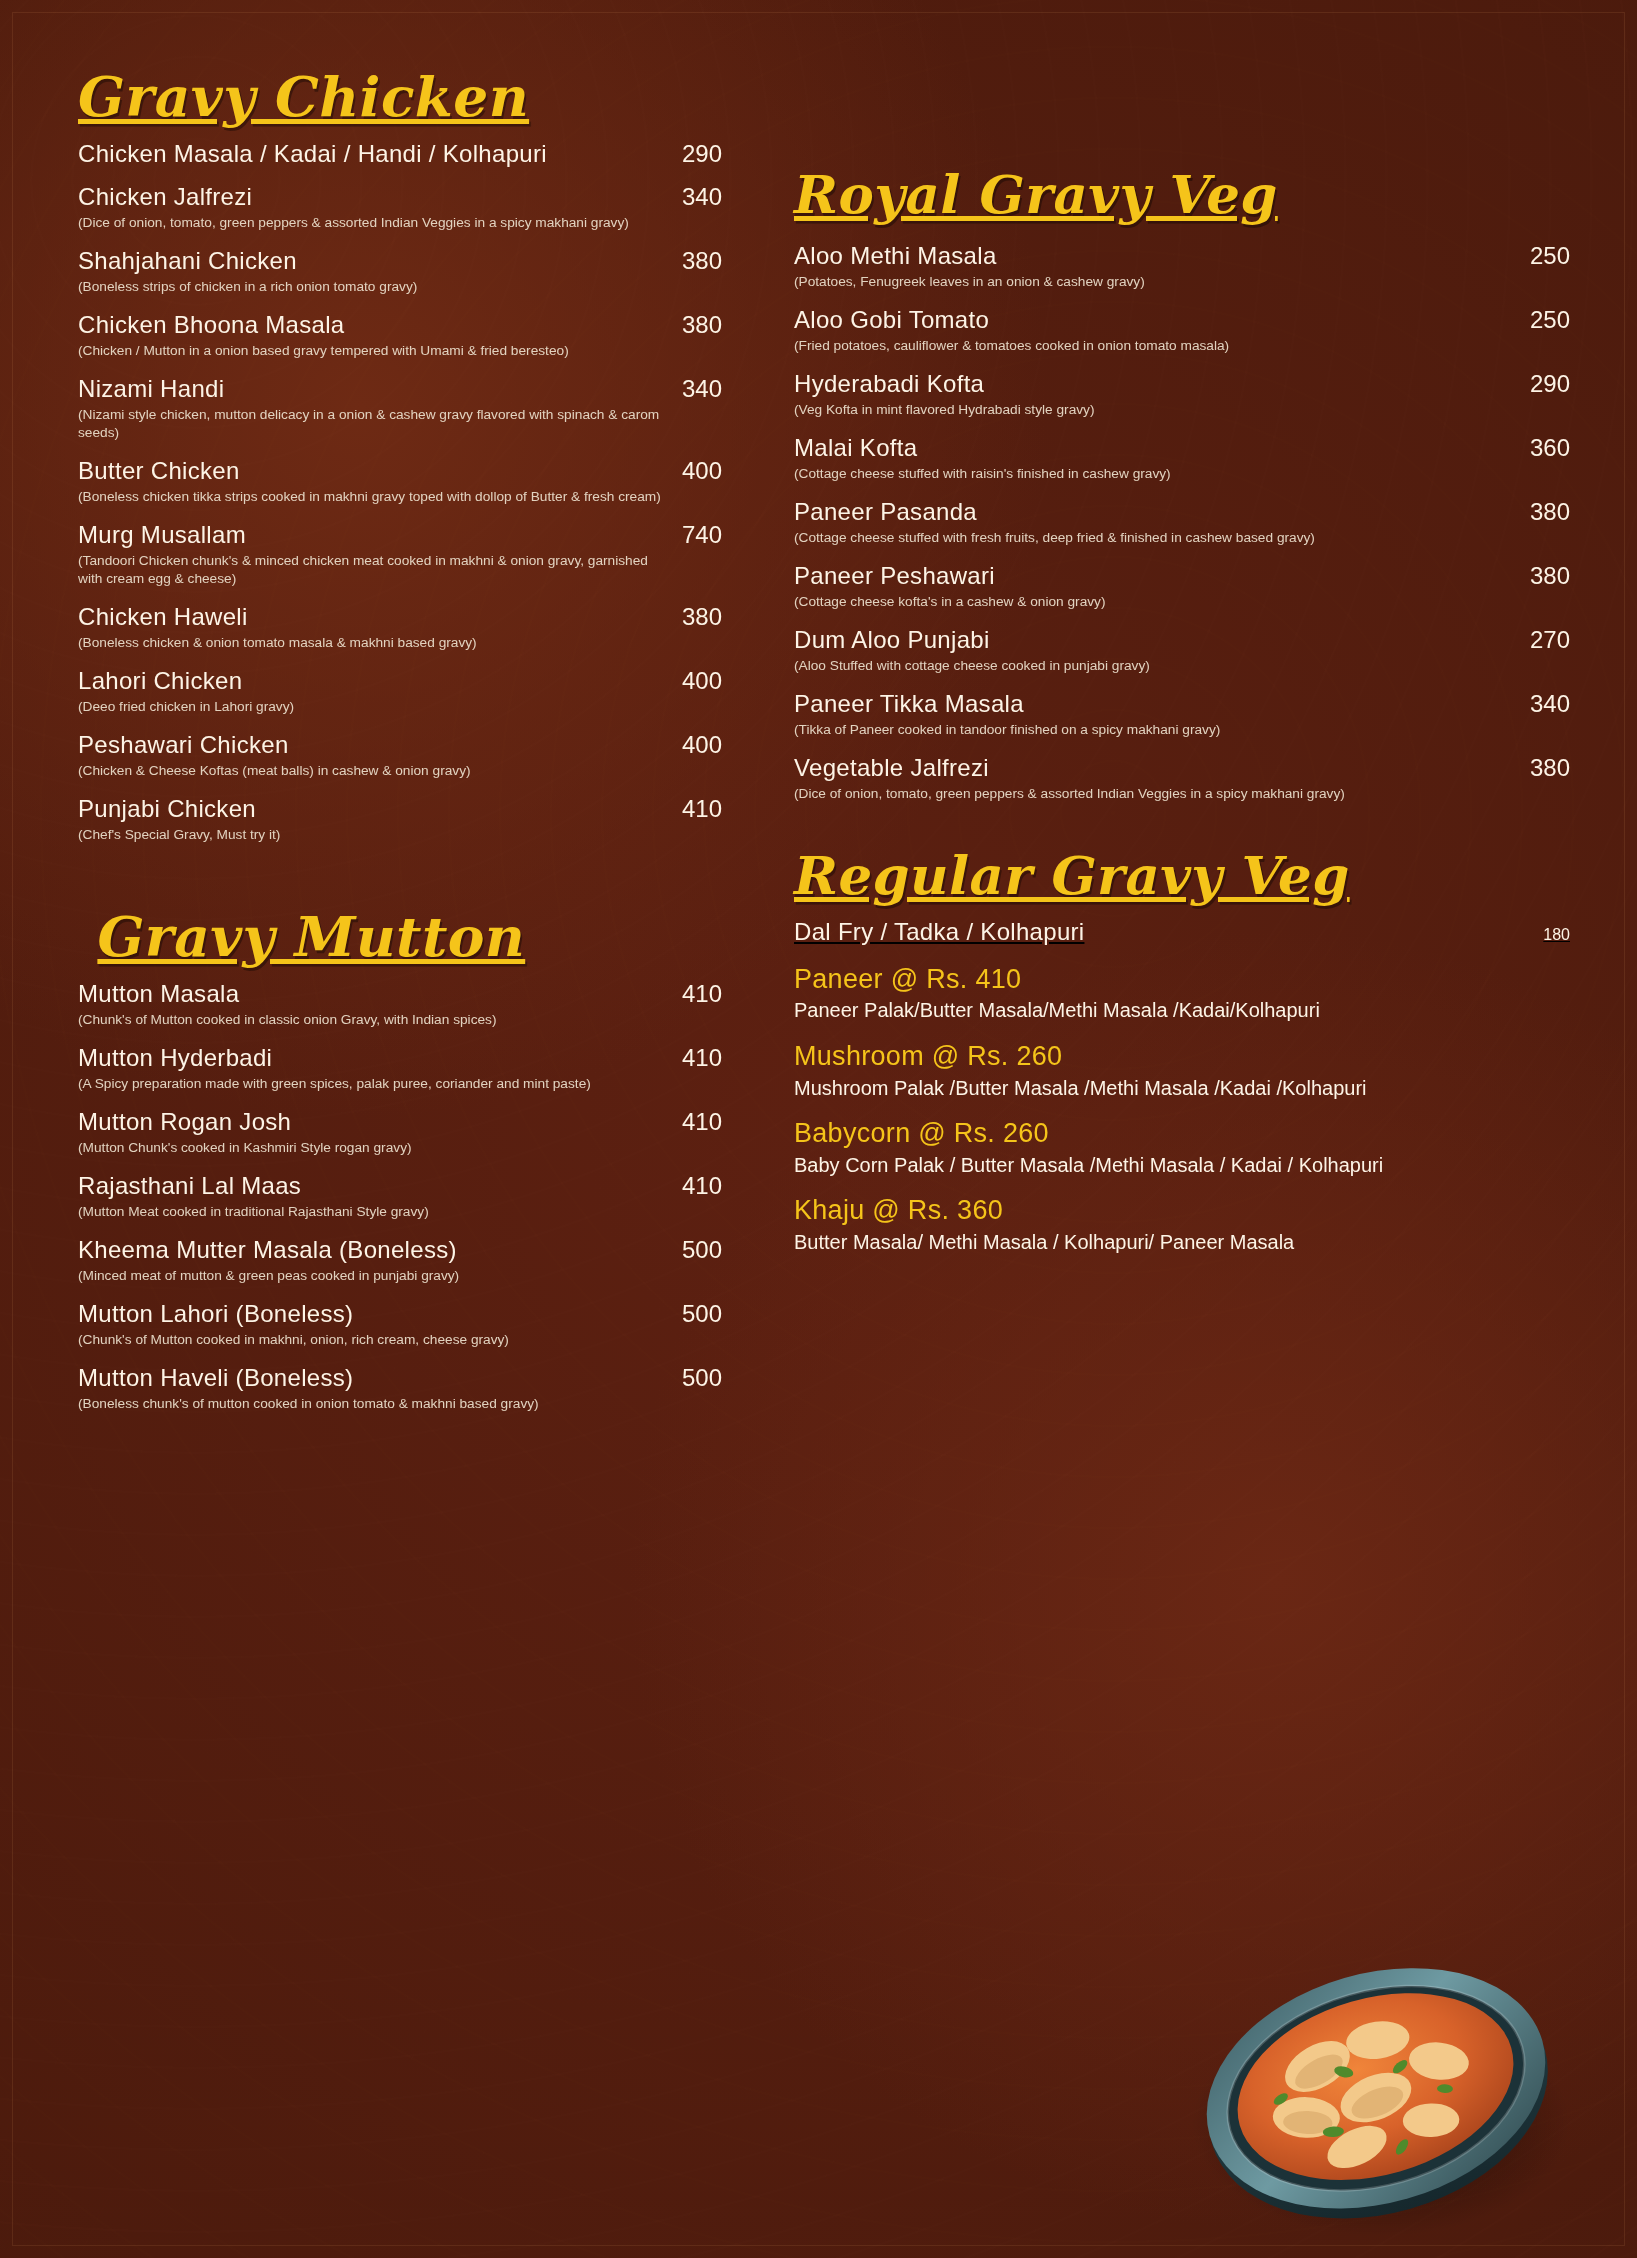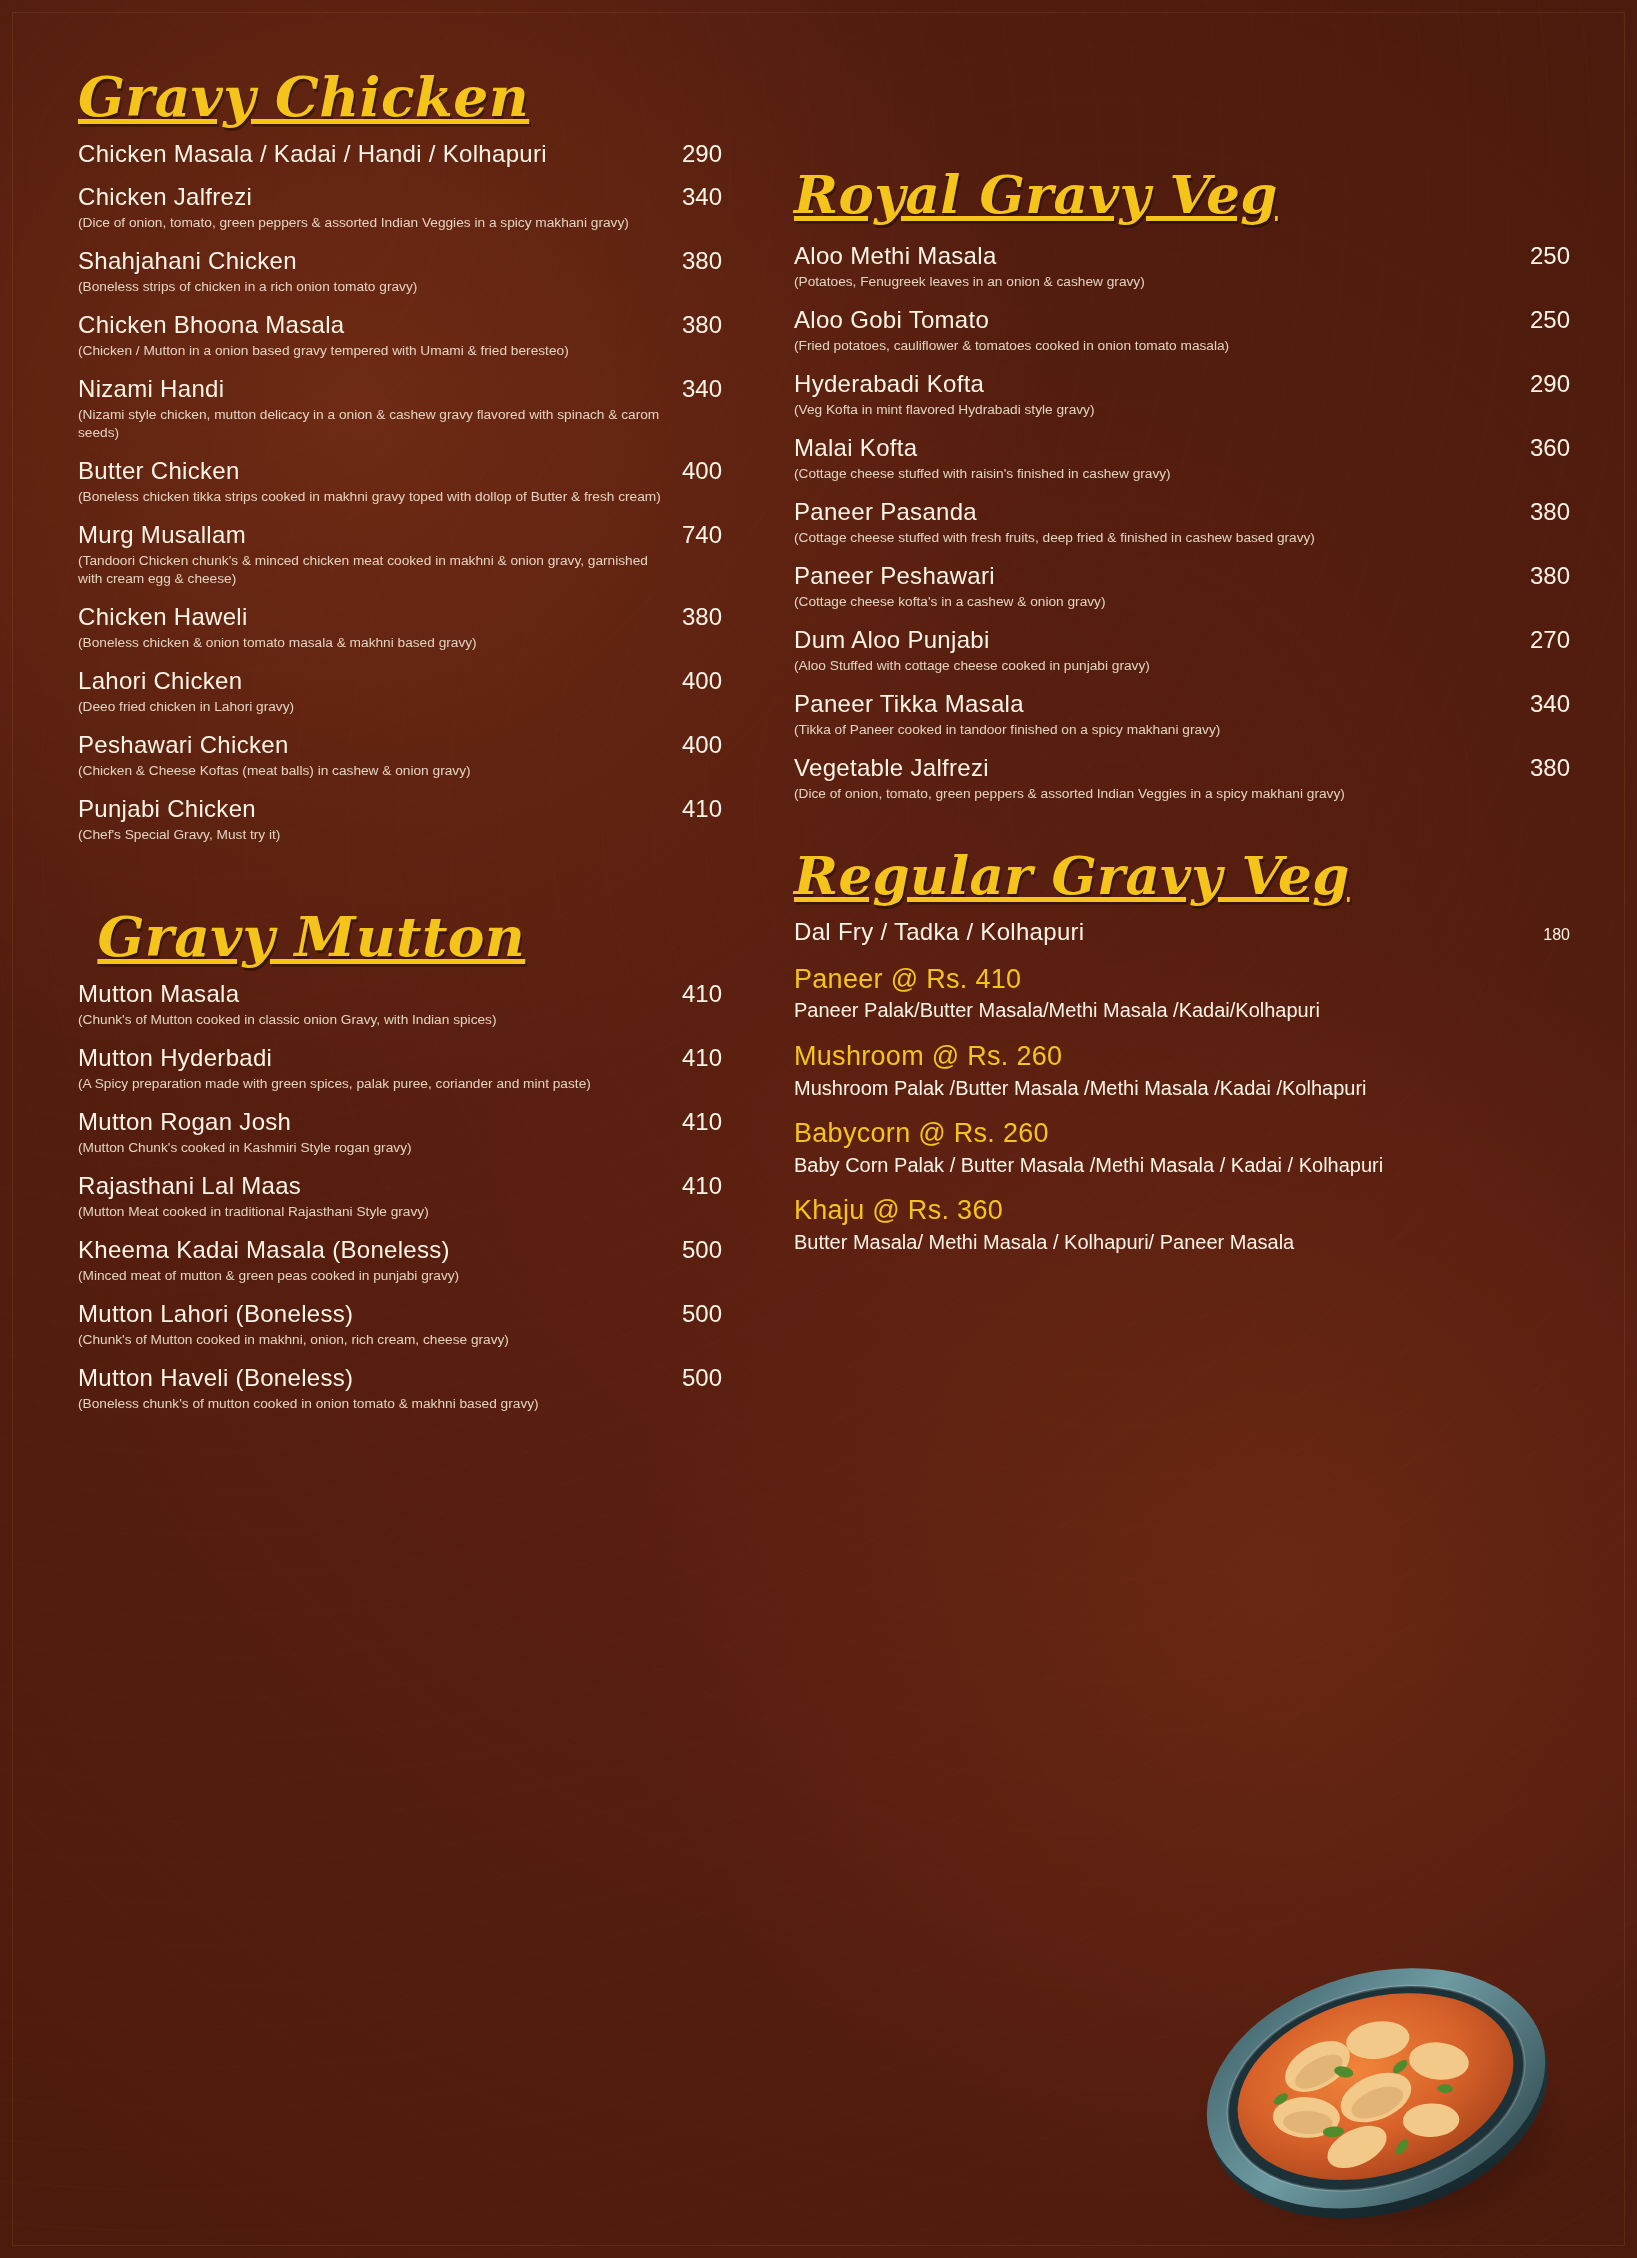--- a/index.html
+++ b/index.html
@@ -244,21 +244,21 @@
         </div>
         <div class="item">
           <div class="item-head">
             <div class="item-name">Rajasthani Lal Maas</div>
             <div class="item-price">410</div>
           </div>
           <div class="item-desc">(Mutton Meat cooked in traditional Rajasthani Style gravy)</div>
         </div>
         <div class="item">
           <div class="item-head">
-            <div class="item-name">Kheema Kadai Masala (Boneless)</div>
+            <div class="item-name">Kheema Mutter Masala (Boneless)</div>
             <div class="item-price">500</div>
           </div>
           <div class="item-desc">(Minced meat of mutton &amp; green peas cooked in punjabi gravy)</div>
         </div>
         <div class="item">
           <div class="item-head">
             <div class="item-name">Mutton Lahori (Boneless)</div>
             <div class="item-price">500</div>
           </div>
           <div class="item-desc">(Chunk's of Mutton cooked in makhni, onion, rich cream, cheese gravy)</div>
@@ -335,21 +335,21 @@
         <div class="item">
           <div class="item-head">
             <div class="item-name">Vegetable Jalfrezi</div>
             <div class="item-price">380</div>
           </div>
           <div class="item-desc">(Dice of onion, tomato, green peppers &amp; assorted Indian Veggies in a spicy makhani gravy)</div>
         </div>
       </div>
 
     <h1 class="section-title" style="font-size:53px; margin-top:46px;">Regular Gravy Veg</h1>
-    <div class="items" id="list-regularveg" style="">
+    <div class="items" id="list-regularveg" style="text-decoration:underline;">
         <div class="simple-row">
           <div class="item-name">Dal Fry / Tadka / Kolhapuri</div>
           <div class="item-price">180</div>
         </div>
       </div>
     <div id="list-combos">
         <div class="combo">
           <div class="combo-title">Paneer @ Rs. 410</div>
           <div class="combo-sub">Paneer Palak/Butter Masala/Methi Masala /Kadai/Kolhapuri</div>
         </div>

